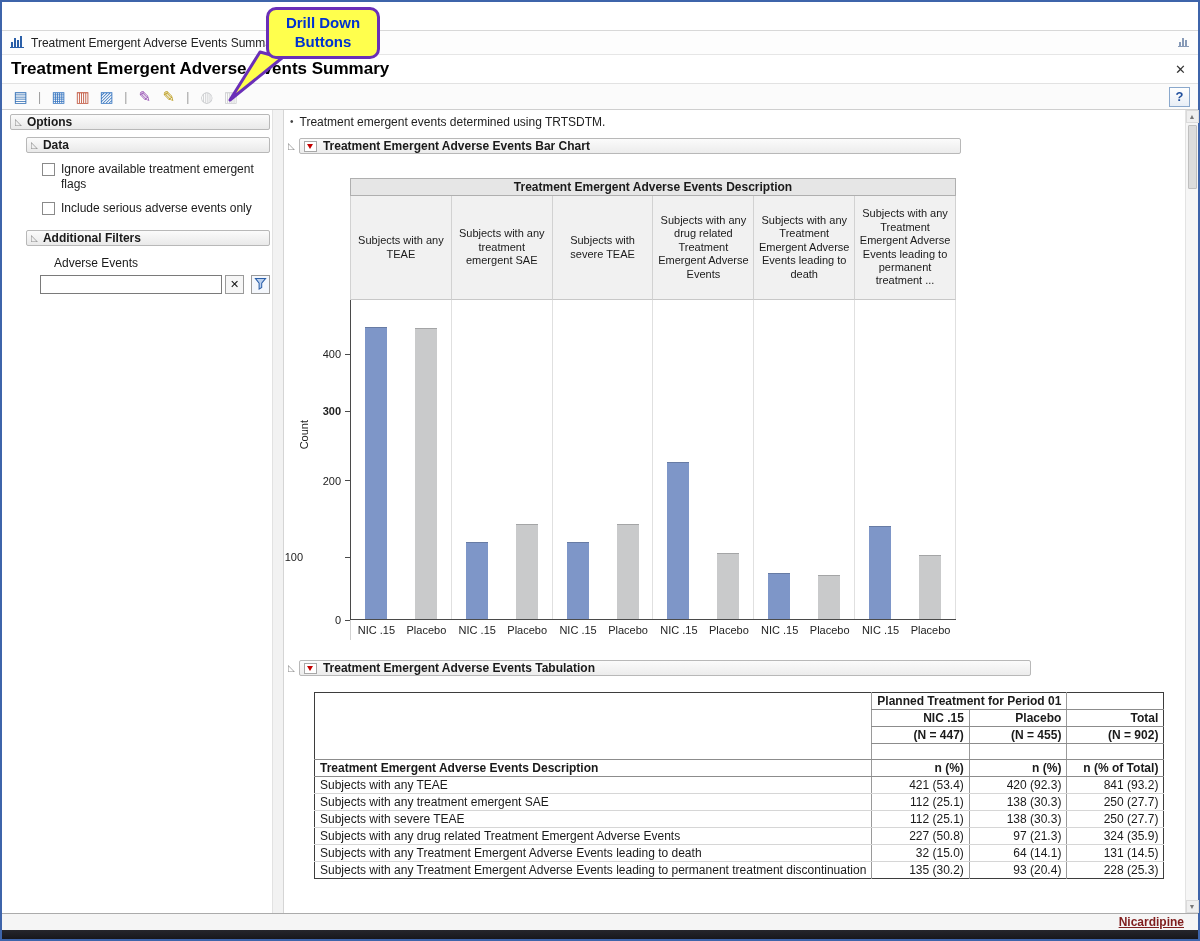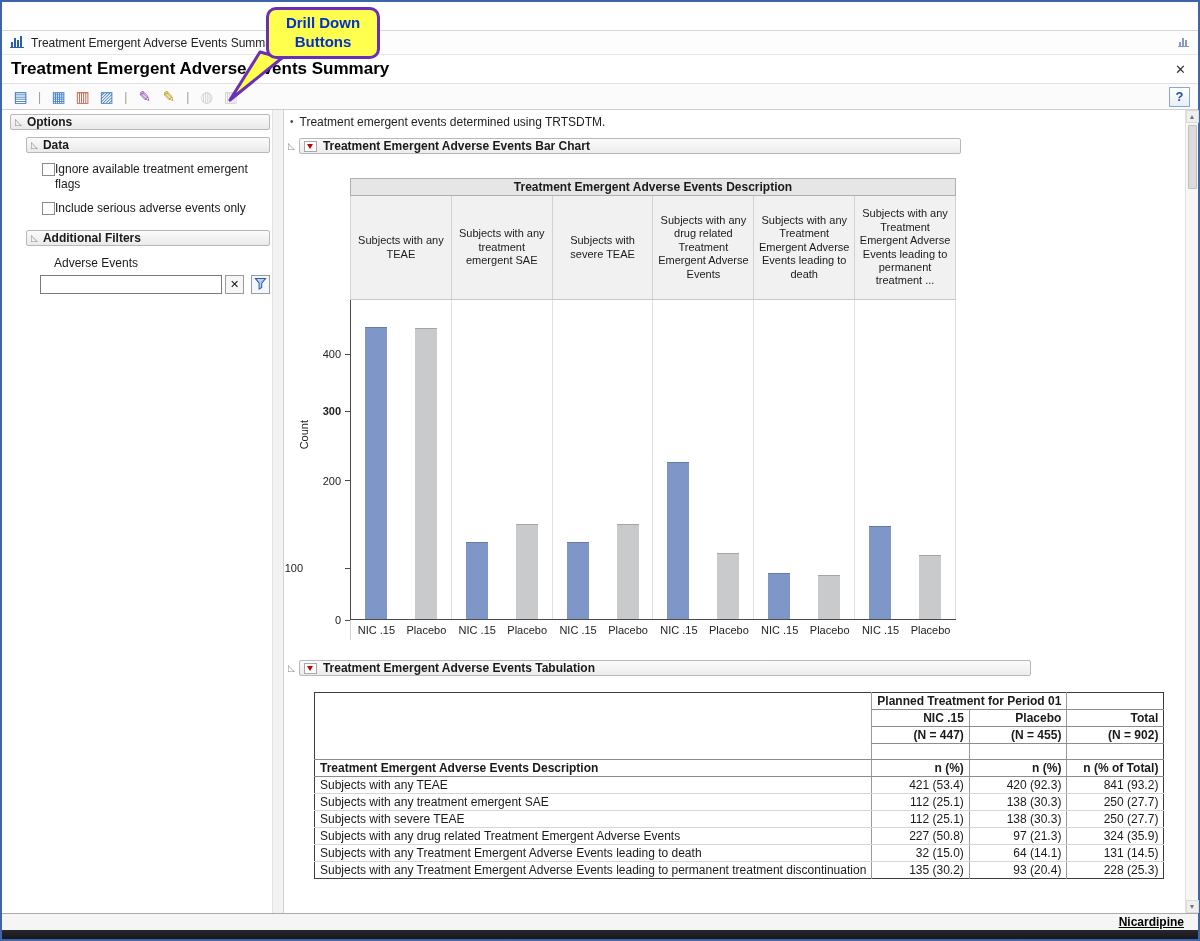--- a/index.html
+++ b/index.html
@@ -25,21 +25,21 @@
   .tb-sep { color:#9a9a9a; margin:0 4px; font-size:12px; }
   .help-btn { margin-left:auto; width:21px; height:20px; border:1px solid #8AA8CC; background:linear-gradient(#FFFFFF,#E8EEF6); color:#1F4E9C; font-weight:bold; font-size:13px; display:flex; align-items:center; justify-content:center; cursor:pointer; }
 
   .content { flex:1; display:flex; min-height:0; }
 
   
   .sidebar { width:270px; padding:4px 0 0 8px; background:#fff; }
   .outline-bar { display:flex; align-items:center; gap:5px; height:16px; padding:0 4px; border:1px solid #B8B8B8; border-radius:2px; background:linear-gradient(#FBFBFB,#E9E9E9); font-weight:bold; font-size:12px; margin-right:2px; cursor:pointer; }
   .nested { margin-left:16px; }
   .tri { color:#8f8f8f; font-size:9px; line-height:1; }
-  .cb-row { display:flex; margin:9px 2px 0 32px; }
+  .cb-row { display:flex; gap:6px; margin:9px 2px 0 32px; }
   .checkbox { width:13px; height:13px; border:1px solid #8A8A8A; background:#fff; flex:none; margin-top:1px; cursor:pointer; }
   .cb-label { width:205px; line-height:1.25; }
   .af-bar { margin-top:14px; }
   .ae-label { margin:10px 0 5px 44px; }
   .filter-row { margin-left:30px; display:flex; align-items:center; gap:3px; }
   .filter-input { width:182px; height:19px; border:1px solid #7A7A7A; font-family:inherit; font-size:12px; padding:0 3px; }
   .sq-btn { width:19px; height:19px; border:1px solid #9A9A9A; background:#F6F6F6; display:flex; align-items:center; justify-content:center; font-size:11px; font-weight:bold; color:#111; cursor:pointer; }
   .funnel-btn { margin-left:4px; background:#F4F7FC; }
 
   .splitter { width:12px; background:#F2F2F2; border-left:1px solid #E2E2E2; border-right:1px solid #D5D5D5; }
@@ -89,21 +89,21 @@
   .aetable .body-row:last-child td { border-bottom:none; }
   .aetable .spacer td { height:16px; }
 
   
   .vscroll { width:13px; background:#F6F6F6; border-left:1px solid #E3E3E3; display:flex; flex-direction:column; align-items:center; }
   .sc-btn { width:13px; height:13px; font-size:7px; color:#777; display:flex; align-items:center; justify-content:center; background:#EFEFEF; border:1px solid #DADADA; cursor:pointer; }
   .sc-thumb { width:9px; height:64px; margin-top:2px; background:#DCDCDC; border:1px solid #BFBFBF; border-radius:1px; cursor:grab; }
   .sc-spacer { flex:1; }
 
   .statusbar { height:17px; border-top:1px solid #ABABAB; background:#F5F5F5; display:flex; align-items:center; justify-content:flex-end; padding:0 14px; }
-  .status-link { color:#000000; text-decoration:underline; font-weight:bold; font-size:12px; cursor:pointer; }
+  .status-link { color:#7f1d1d; text-decoration:underline; font-weight:bold; font-size:12px; cursor:pointer; }
   .taskbar { height:9px; background:linear-gradient(#26262C,#17171C); }
 
   
   .callout { position:absolute; left:266px; top:7px; width:114px; background:#FFFF4D; border:3px solid #6A2FB8; border-radius:10px; padding:4px 6px; text-align:center; font-weight:bold; color:#0031D0; font-size:15px; line-height:1.25; z-index:60; }
   .callout-tail { position:absolute; left:224px; top:50px; z-index:55; }
 </style>
 </head>
 <body>
 
 <div class="window">
@@ -242,21 +242,21 @@
       <div class="chart-flex">
         <div class="y-col">
           <div class="ylabel-wrap">
               <span>Count</span>
             </div>
           <div class="yticks">
               <div class="ytick" style="bottom: 0px;">
                 <span class="ytick-label">0</span>
                 <span class="ytick-mark"></span>
               </div>
-              <div class="ytick" style="bottom: 52px; gap: 42px;">
+              <div class="ytick" style="bottom: 63px; gap: 42px;">
                 <span class="ytick-label">100</span>
                 <span class="ytick-mark"></span>
               </div>
               <div class="ytick" style="bottom: 139.13px;">
                 <span class="ytick-label">200</span>
                 <span class="ytick-mark"></span>
               </div>
               <div class="ytick" style="bottom: 208.696px; font-weight: bold;">
                 <span class="ytick-label">300</span>
                 <span class="ytick-mark"></span>

